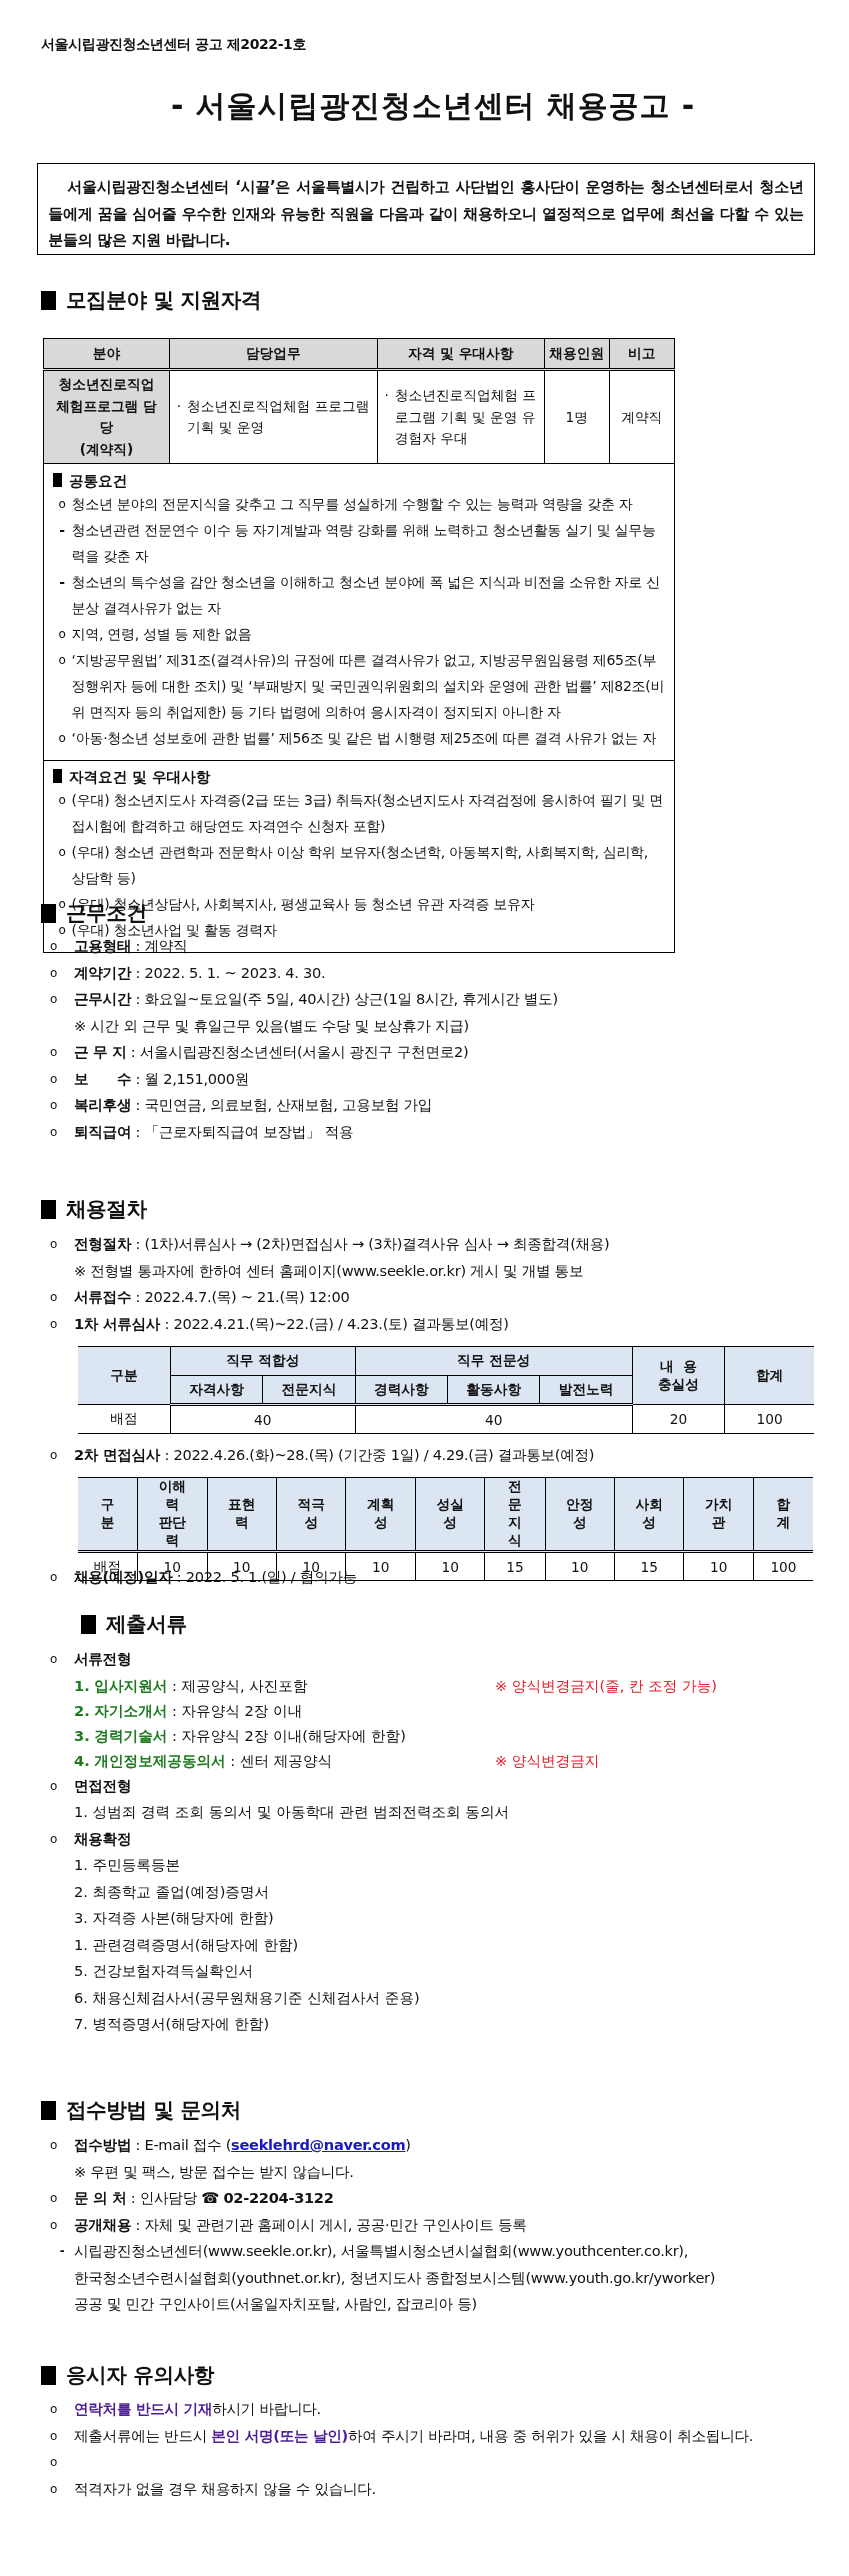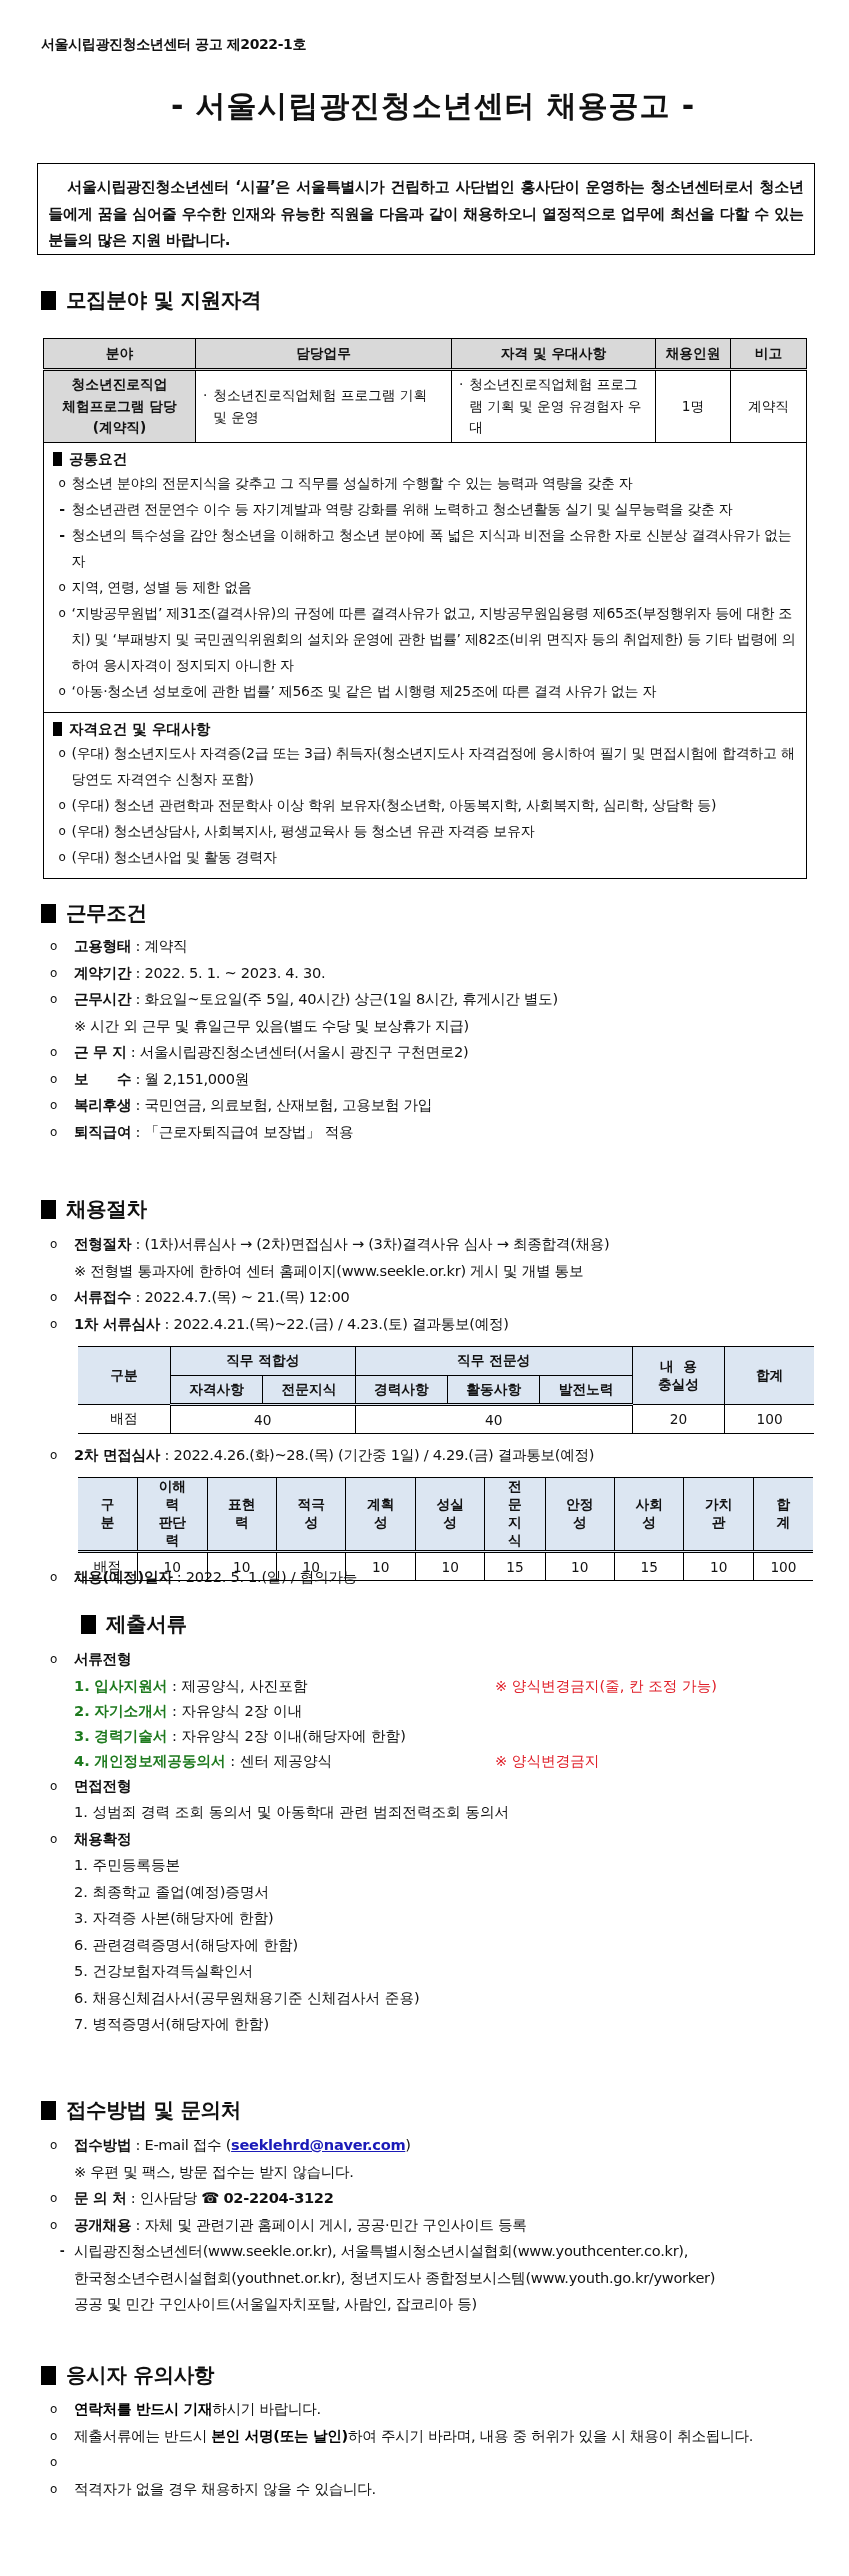--- a/index.html
+++ b/index.html
@@ -22,21 +22,21 @@
   .sec-title {
     position: absolute; left: 41px; font-size: 20.6px; font-weight: bold; letter-spacing: -0.4px;
     display: flex; align-items: center;
   }
   .sec-title .sq { display: inline-block; width: 14.6px; height: 19px; background: #000; margin-right: 10.3px; }
   .sub-title { font-size: 14.6px; font-weight: bold; display: flex; align-items: center; }
   .sub-title .sq { display: inline-block; width: 9.4px; height: 13.7px; background: #000; margin-right: 6.9px; }
 
   
   .rec-table {
-    position: absolute; left: 43px; top: 338px; width: 764px;
+    position: absolute; left: 43px; top: 338px; width: 632px;
     border: 1.7px solid #000; border-collapse: collapse; font-size: 13.7px;
   }
   .rec-table th {
     background: #d9d9d9; font-weight: bold; height: 31px; border: 0.9px solid #000;
     border-bottom: 3.4px double #000; text-align: center;
   }
   .rec-table td { border: 0.9px solid #000; vertical-align: middle; padding: 3.4px 6.9px; line-height: 21.4px; }
   .rec-table td.field { background: #d9d9d9; font-weight: bold; text-align: center; }
   .rec-table td.center { text-align: center; }
   .rec-table td.wide { padding: 5.1px 8.6px 8.6px 8.6px; }
@@ -47,21 +47,21 @@
   .list-line .dash { flex: 0 0 19px; text-align: center; font-weight: bold; }
 
   .block { position: absolute; left: 50px; width: 762px; font-size: 14.6px; }
   .row { display: flex; line-height: 26.5px; letter-spacing: -0.3px; }
   .row .mk { flex: 0 0 24px; text-align: left; font-size: 12px; }
   .row .lbl { font-weight: bold; }
   .note { padding-left: 24px; line-height: 26.5px; letter-spacing: -0.3px; }
   .indent { padding-left: 24px; line-height: 26.5px; }
   .green { color: #1e7a1e; font-weight: bold; }
   .red { color: #e0202a; }
-  .blue { color: #000000; font-weight: bold; }
+  .blue { color: #4c1d95; font-weight: bold; }
   .email { color: #1a1ab8; font-weight: bold; text-decoration: underline; }
 
   .score-table {
     position: absolute; border-collapse: collapse; font-size: 13.7px; text-align: center;
     border-top: 1.7px solid #000; border-bottom: 1.7px solid #000;
   }
   .score-table th { background: #dce6f2; font-weight: bold; border: 0.9px solid #000; padding: 0 18px; }
   .score-table tr.last-head th { border-bottom: 3.4px double #000; }
   .score-table td { border: 0.9px solid #000; height: 29px; }
   .score-table th:first-child, .score-table td:first-child { border-left: none; }
@@ -357,21 +357,21 @@
       <span class="lbl">면접전형</span>
     </div>
   <div class="indent">1. 성범죄 경력 조회 동의서 및 아동학대 관련 범죄전력조회 동의서</div>
   <div class="row">
       <span class="mk">o</span>
       <span class="lbl">채용확정</span>
     </div>
   <div class="indent">1. 주민등록등본</div>
   <div class="indent">2. 최종학교 졸업(예정)증명서</div>
   <div class="indent">3. 자격증 사본(해당자에 한함)</div>
-  <div class="indent">6. 관련경력증명서(해당자에 한함)</div>
+  <div class="indent">1. 관련경력증명서(해당자에 한함)</div>
   <div class="indent">5. 건강보험자격득실확인서</div>
   <div class="indent">6. 채용신체검사서(공무원채용기준 신체검사서 준용)</div>
   <div class="indent">7. 병적증명서(해당자에 한함)</div>
 </div>
 
 <div class="sec-title" style="top:2096px;">
   <span class="sq"></span>
   <span>접수방법 및 문의처</span>
 </div>
 <div class="block" style="top:2132px;">

